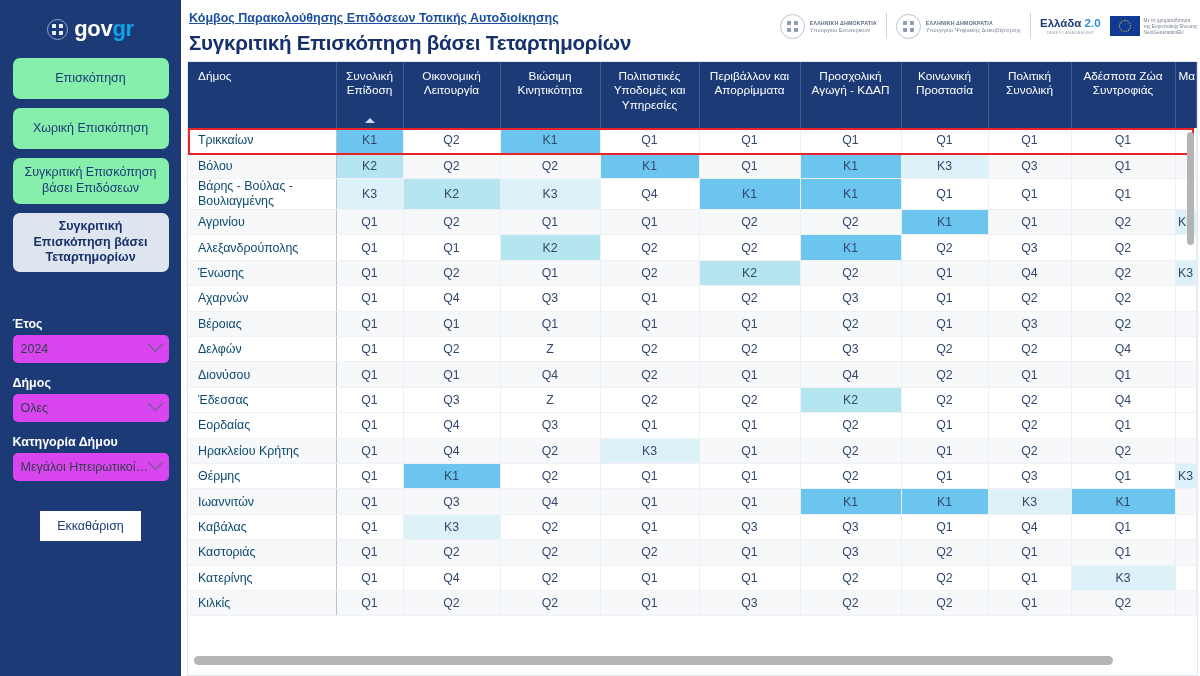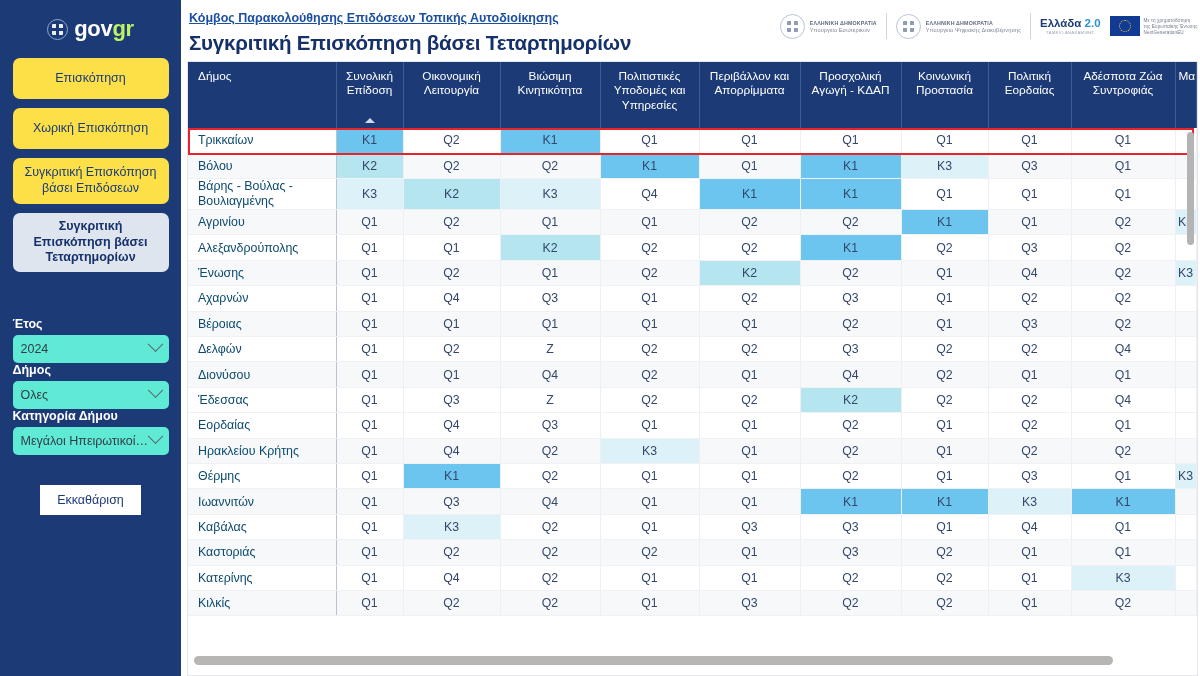--- a/index.html
+++ b/index.html
@@ -37,45 +37,45 @@
   }
   .brand-emblem::after {
     content: ""; position: absolute;
     width: 11px; height: 11px;
     background:
       linear-gradient(to bottom, transparent 40%, #1b3a76 40%, #1b3a76 60%, transparent 60%),
       linear-gradient(to right, transparent 40%, #1b3a76 40%, #1b3a76 60%, transparent 60%);
   }
   .brand-text { font-size: 22px; font-weight: bold; letter-spacing: -0.3px; }
   .brand-gov { color: #ffffff; }
-  .brand-gr { color: #bef264; }
+  .brand-gr { color: #0ea5e9; }
 
   .nav-btn {
     width: 156px; min-height: 41px;
-    background: #fde047; color: #1b3a76;
+    background: #86efac; color: #1b3a76;
     border-radius: 7px; border: none;
     margin-bottom: 9px;
     font-size: 12.5px; font-family: inherit;
     display: flex; align-items: center; justify-content: center;
     text-align: center; line-height: 1.25;
     padding: 6px 8px; cursor: pointer;
   }
   .nav-btn.two-line { min-height: 46px; }
   .nav-btn.active {
     background: #dfe5ef; font-weight: bold; color: #15306a;
   }
 
   #filters { width: 156px; margin-top: 36px; }
   .filter-label {
     color: #ffffff; font-size: 12.5px; font-weight: bold;
     margin-bottom: 4px; display: block;
   }
   .filter-select {
-    width: 156px; height: 28px; background: #5eead4;
-    border-radius: 5px; 
+    width: 156px; height: 28px; background: #d946ef;
+    border-radius: 5px; margin-bottom: 13px;
     display: flex; align-items: center;
     padding: 0 8px; position: relative; cursor: pointer;
   }
   .filter-value {
     font-size: 12.5px; color: #333b4a;
     white-space: nowrap; overflow: hidden; text-overflow: ellipsis;
     flex: 1;
   }
   .chev {
     width: 11px; height: 11px; flex-shrink: 0;
@@ -310,21 +310,21 @@
           <thead>
             <tr id="head-row">
                 <th class="first-col" style="width: 148px;"><span>Δήμος</span></th>
                 <th style="width: 67px;"><span>Συνολική Επίδοση</span><span class="sort-arrow"></span></th>
                 <th style="width: 97px;"><span>Οικονομική Λειτουργία</span></th>
                 <th style="width: 100px;"><span>Βιώσιμη Κινητικότητα</span></th>
                 <th style="width: 99px;"><span>Πολιτιστικές Υποδομές και Υπηρεσίες</span></th>
                 <th style="width: 101px;"><span>Περιβάλλον και Απορρίμματα</span></th>
                 <th style="width: 101px;"><span>Προσχολική Αγωγή - ΚΔΑΠ</span></th>
                 <th style="width: 87px;"><span>Κοινωνική Προστασία</span></th>
-                <th style="width: 83px;"><span>Πολιτική Εορδαίας</span></th>
+                <th style="width: 83px;"><span>Πολιτική Συνολική</span></th>
                 <th style="width: 104px;"><span>Αδέσποτα Ζώα Συντροφιάς</span></th>
                 <th style="width: 21px;"><span>Μα</span></th>
               </tr>
           </thead>
           <tbody id="body">
               <tr class="even">
                 <td class="mun">Τρικκαίων</td>
                 <td class="k1">K1</td>
                 <td>Q2</td>
                 <td class="k1">K1</td>

